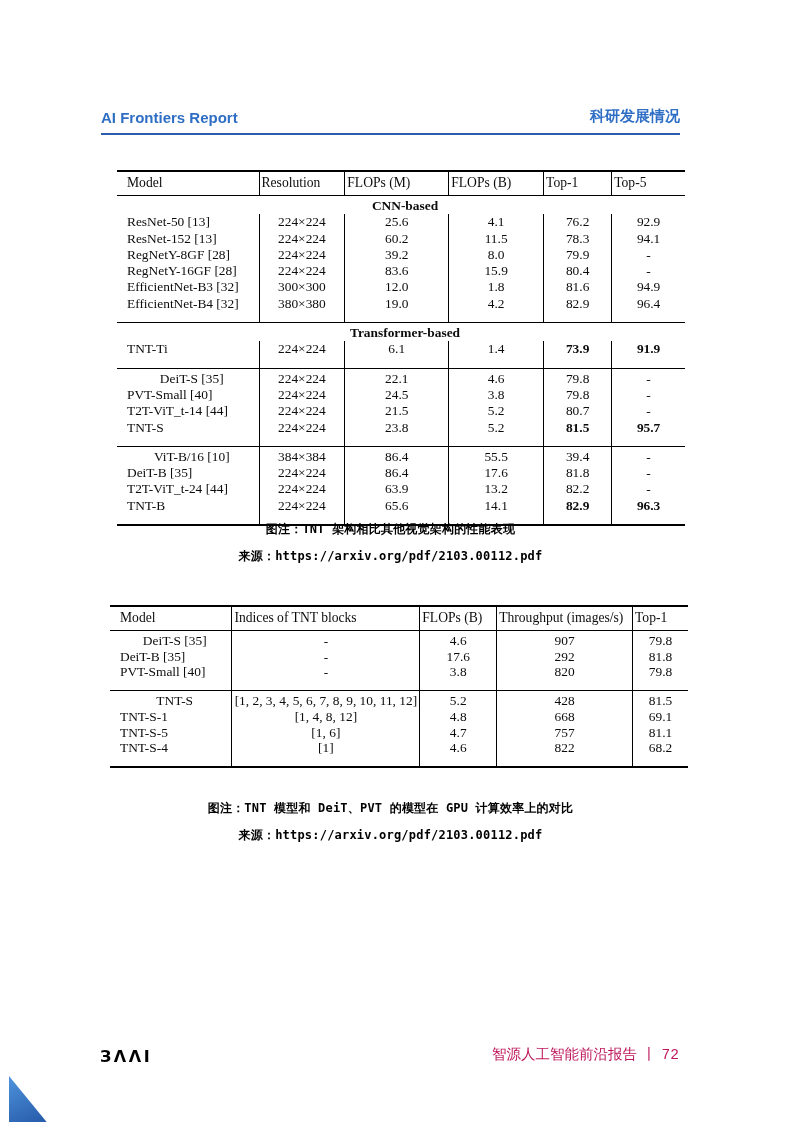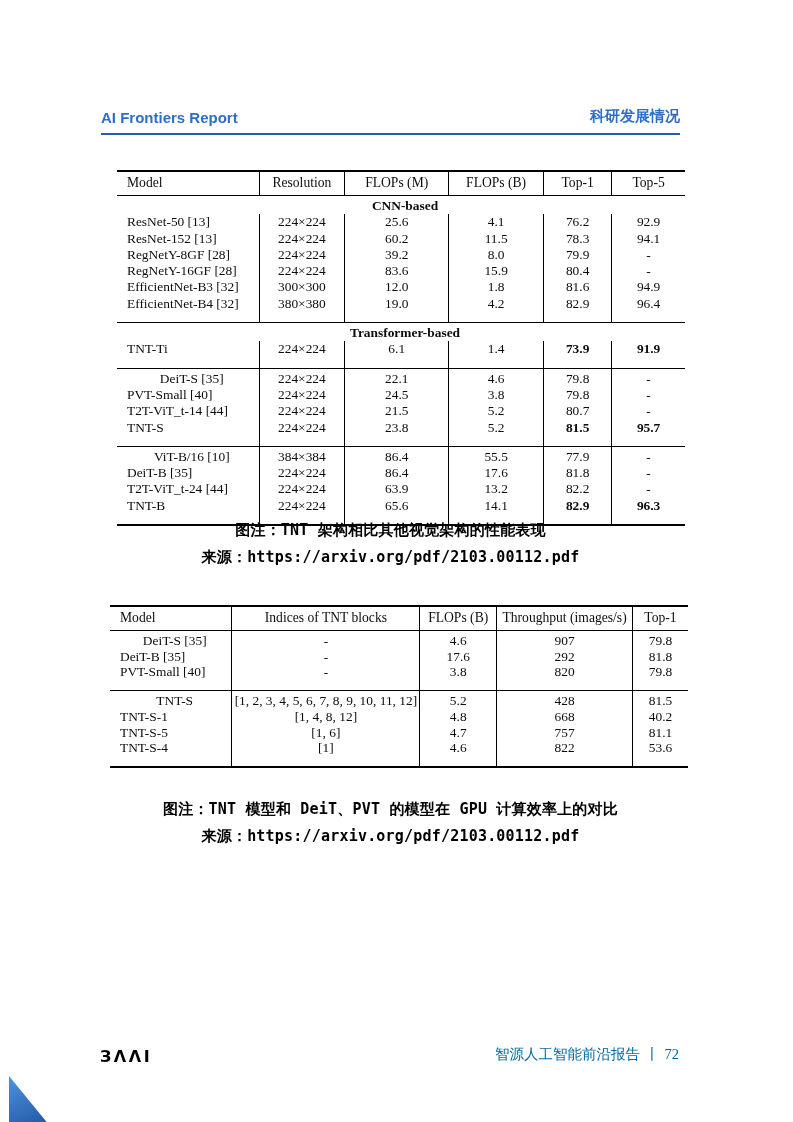--- a/index.html
+++ b/index.html
@@ -23,55 +23,55 @@
   }
   
   .dtable{
     position:absolute;border-collapse:collapse;table-layout:fixed;
     font-family:Liberation Serif, serif;color:#0c0c0c;
     border-top:2.6px solid #000;border-bottom:2.6px solid #000;
   }
   #table1{left:117px;top:150px;width:568px;font-size:13.4px;}
   #table2{left:110px;top:585px;width:578px;font-size:13.4px;}
   .dtable th{
-    font-weight:400;font-size:13.6px;padding:3px 2px 4px;text-align:center;
+    font-weight:400;font-size:13.6px;padding:3px 2px 4px;text-align:left;
     border-bottom:1.8px solid #000;white-space:nowrap;overflow:hidden;
   }
   .dtable tbody{border-top:1.8px solid #000;}
   .dtable tbody.no-top{border-top:0;}
   .dtable td{
     height:16.3px;line-height:16.3px;padding:0 2px;text-align:center;
     white-space:nowrap;overflow:hidden;
   }
   #table2 td{height:15.7px;line-height:15.7px;}
   .dtable tbody tr:first-child td{padding-top:2px;text-align:center;}
   .dtable tbody tr:last-child td{padding-bottom:10px;}
   .dtable th + th,.dtable td + td{border-left:1px solid #000;}
   .dtable .first{text-align:left;padding-left:10px;}
   .dtable .section{font-weight:700;}
   .dtable .bold{font-weight:700;}
   
   .caption{
     position:absolute;left:0;width:100%;text-align:center;
-    font-family:"DejaVu Sans Mono",monospace;font-weight:700;font-size:15px;color:#000;
+    font-family:"DejaVu Sans Mono",monospace;font-weight:700;font-size:12px;color:#000;
     letter-spacing:0.2px;
   }
   #caption1{top:501px;}
   #source1{top:528px;}
   #caption2{top:780px;}
   #source2{top:807px;}
   
   .baai-logo{
     position:absolute;left:100px;top:1027px;
     font-family:"DejaVu Sans",sans-serif;font-weight:700;font-size:16px;
     letter-spacing:2.5px;color:#000;
   }
   .page-footer{
-    position:absolute;right:102px;top:1025px;font-size:14.5px;color:#0369a1;
-    font-family:Liberation Serif, serif;
+    position:absolute;right:102px;top:1025px;font-size:14.5px;color:#be185d;
+    font-family:Liberation Mono, monospace;
   }
   .page-footer .sep{padding:0 5px;}
   
   .corner-triangle{
     position:absolute;left:9px;bottom:0;width:54px;height:66px;
     background:linear-gradient(155deg,var(--triangle-light,#4f93dc) 0%,var(--triangle-dark,#1d4f9e) 85%);
     clip-path:polygon(0 0,0 100%,100% 100%);
   }
 </style>
 </head>
@@ -202,21 +202,21 @@
           <td class="bold">81.5</td>
           <td class="bold">95.7</td>
         </tr>
       </tbody>
       <tbody>
         <tr>
           <td class="first">ViT-B/16 [10]</td>
           <td>384×384</td>
           <td>86.4</td>
           <td>55.5</td>
-          <td>77.9</td>
+          <td>39.4</td>
           <td>-</td>
         </tr>
         <tr>
           <td class="first">DeiT-B [35]</td>
           <td>224×224</td>
           <td>86.4</td>
           <td>17.6</td>
           <td>81.8</td>
           <td>-</td>
         </tr>
@@ -292,35 +292,35 @@
           <td>[1, 2, 3, 4, 5, 6, 7, 8, 9, 10, 11, 12]</td>
           <td>5.2</td>
           <td>428</td>
           <td>81.5</td>
         </tr>
         <tr>
           <td class="first">TNT-S-1</td>
           <td>[1, 4, 8, 12]</td>
           <td>4.8</td>
           <td>668</td>
-          <td>40.2</td>
+          <td>69.1</td>
         </tr>
         <tr>
           <td class="first">TNT-S-5</td>
           <td>[1, 6]</td>
           <td>4.7</td>
           <td>757</td>
           <td>81.1</td>
         </tr>
         <tr>
           <td class="first">TNT-S-4</td>
           <td>[1]</td>
           <td>4.6</td>
           <td>822</td>
-          <td>53.6</td>
+          <td>68.2</td>
         </tr>
       </tbody>
     </table>
 
   <div id="caption2" class="caption">
     <span>图注：TNT 模型和 DeiT、PVT 的模型在 GPU 计算效率上的对比</span>
   </div>
   <div id="source2" class="caption">
     <span>来源：</span><span>https://arxiv.org/pdf/2103.00112.pdf</span>
   </div>

